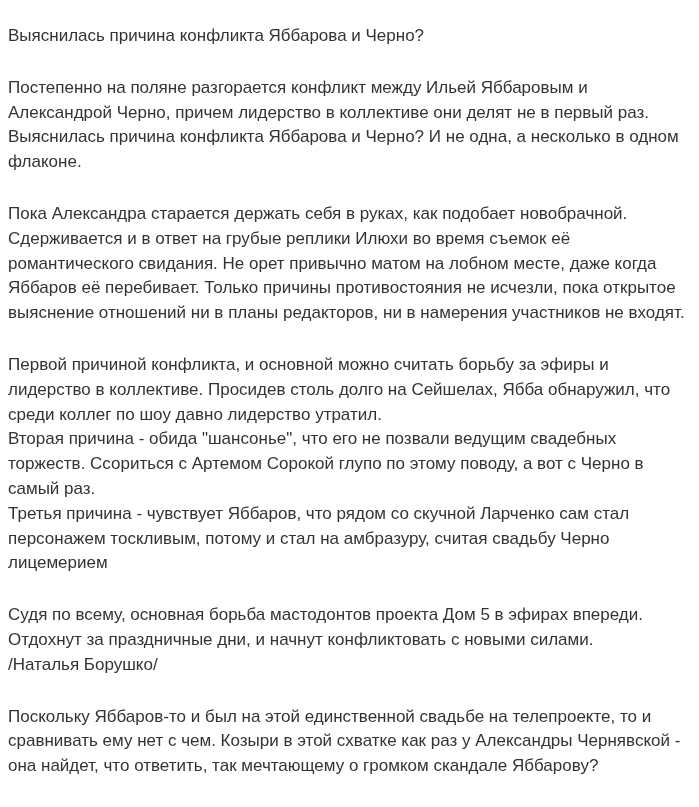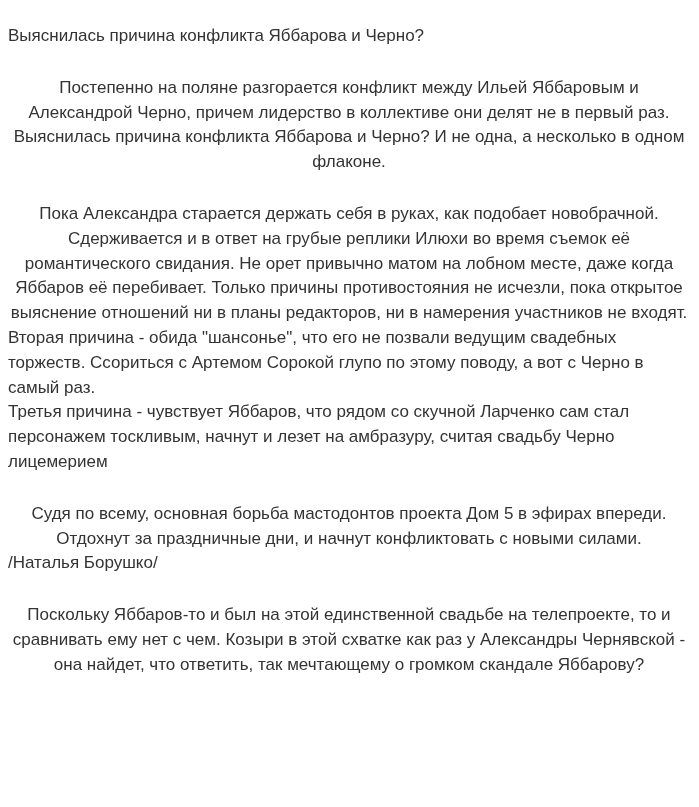--- a/index.html
+++ b/index.html
@@ -24,36 +24,36 @@
     margin: 0 0 22px 0;
     font-size: 17px;
     font-weight: 400;
     line-height: 24.8px;
   }
   .para {
     margin: 0;
   }
   .para.gap {
     margin-top: 27px;
-    text-align: center;
   }
 </style>
 </head>
 <body>
 
 <div class="page" style="background: rgb(255, 255, 255); color: rgb(51, 51, 51);">
   <h1 class="title">Выяснилась причина конфликта Яббарова и Черно?</h1>
 
   <p class="para gap">Постепенно на поляне разгорается конфликт между Ильей Яббаровым и Александрой Черно, причем лидерство в коллективе они делят не в первый раз. Выяснилась причина конфликта Яббарова и Черно? И не одна, а несколько в одном флаконе.</p>
 
   <p class="para gap">Пока Александра старается держать себя в руках, как подобает новобрачной. Сдерживается и в ответ на грубые реплики Илюхи во время съемок её романтического свидания. Не орет привычно матом на лобном месте, даже когда Яббаров её перебивает. Только причины противостояния не исчезли, пока открытое выяснение отношений ни в планы редакторов, ни в намерения участников не входят.</p>
 
+  <p class="para gap">Первой причиной конфликта, и основной можно считать борьбу за эфиры и лидерство в коллективе. Просидев столь долго на Сейшелах, Ябба обнаружил, что среди коллег по шоу давно лидерство утратил.</p>
 
   <p class="para">Вторая причина - обида "шансонье", что его не позвали ведущим свадебных торжеств. Ссориться с Артемом Сорокой глупо по этому поводу, а вот с Черно в самый раз.</p>
 
-  <p class="para">Третья причина - чувствует Яббаров, что рядом со скучной Ларченко сам стал персонажем тоскливым, начнут и лезет на амбразуру, считая свадьбу Черно лицемерием</p>
+  <p class="para">Третья причина - чувствует Яббаров, что рядом со скучной Ларченко сам стал персонажем тоскливым, потому и стал на амбразуру, считая свадьбу Черно лицемерием</p>
 
   <p class="para gap">Судя по всему, основная борьба мастодонтов проекта Дом 5 в эфирах впереди. Отдохнут за праздничные дни, и начнут конфликтовать с новыми силами.</p>
 
   <p class="para">/Наталья Борушко/</p>
 
   <p class="para gap">Поскольку Яббаров-то и был на этой единственной свадьбе на телепроекте, то и сравнивать ему нет с чем. Козыри в этой схватке как раз у Александры Чернявской - она найдет, что ответить, так мечтающему о громком скандале Яббарову?</p>
 </div>
 
 </body></html>

